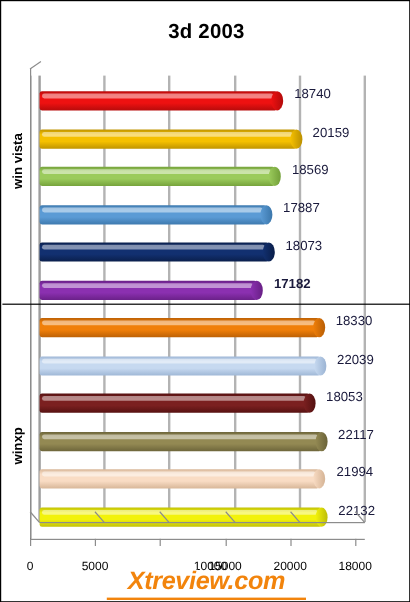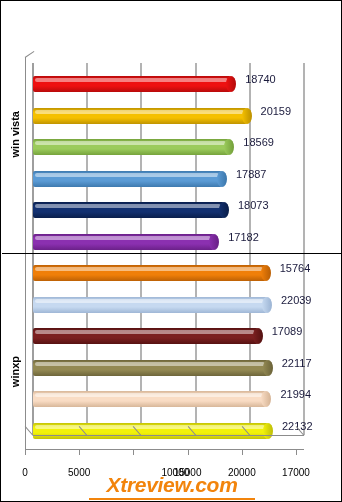--- a/index.html
+++ b/index.html
@@ -129,20 +129,21 @@
   }
   #watermark-rule{
     position:absolute;left:88px;top:497px;width:166px;height:2px;background:#F2840C;
   }
 </style>
 </head>
 <body>
 
 <div id="frame">
 
+  <div id="title">3d 2003</div>
 
   <div id="cat-axis"></div>
 
   <div id="cat-vista" class="cat-label">win vista</div>
   <div id="cat-xp" class="cat-label">winxp</div>
 
   <div id="plot">
     <div id="depth-top" class="depth-edge"></div>
     <div id="depth-left" class="depth-edge"></div>
     <div id="gridlines">
@@ -187,51 +188,51 @@
           <div class="bar-label" style="left: 202.895px;">17887</div>
         </div>
         <div class="bar-row" style="top: 132px; width: 271px;">
           <div class="bar" style="width: 195.911px;">
             <div class="body" style="background: linear-gradient(rgb(10, 31, 76) 0%, rgb(18, 48, 112) 26%, rgb(18, 48, 112) 62%, rgb(10, 31, 76) 100%);"></div>
             <div class="gloss"></div>
             <div class="cap" style="background: linear-gradient(to right, rgb(18, 48, 112) 0%, rgb(10, 31, 76) 90%);"></div>
           </div>
           <div class="bar-label" style="left: 204.911px;">18073</div>
         </div>
-        <div class="bar-row" style="top: 163.5px; width: 247px;">
+        <div class="bar-row" style="top: 163.5px; width: 247px; font-weight: bold;">
           <div class="bar" style="width: 186.253px;">
             <div class="body" style="background: linear-gradient(rgb(107, 33, 137) 0%, rgb(139, 48, 176) 26%, rgb(139, 48, 176) 62%, rgb(107, 33, 137) 100%);"></div>
             <div class="gloss"></div>
             <div class="cap" style="background: linear-gradient(to right, rgb(139, 48, 176) 0%, rgb(107, 33, 137) 90%);"></div>
           </div>
           <div class="bar-label" style="left: 195.253px;">17182</div>
         </div>
         <div class="bar-row" style="top: 195px; width: 271px;">
           <div class="bar" style="width: 237.7px;">
             <div class="body" style="background: linear-gradient(rgb(189, 97, 5) 0%, rgb(240, 127, 9) 26%, rgb(240, 127, 9) 62%, rgb(189, 97, 5) 100%);"></div>
             <div class="gloss"></div>
             <div class="cap" style="background: linear-gradient(to right, rgb(240, 127, 9) 0%, rgb(189, 97, 5) 90%);"></div>
           </div>
-          <div class="bar-label" style="left: 246.7px;">15764</div>
+          <div class="bar-label" style="left: 246.7px;">18330</div>
         </div>
         <div class="bar-row" style="top: 226.5px; width: 316px;">
           <div class="bar" style="width: 238.903px;">
             <div class="body" style="background: linear-gradient(rgb(159, 183, 214) 0%, rgb(198, 217, 240) 26%, rgb(198, 217, 240) 62%, rgb(159, 183, 214) 100%);"></div>
             <div class="gloss"></div>
             <div class="cap" style="background: linear-gradient(to right, rgb(198, 217, 240) 0%, rgb(159, 183, 214) 90%);"></div>
           </div>
           <div class="bar-label" style="left: 247.903px;">22039</div>
         </div>
         <div class="bar-row" style="top: 258px; width: 271px;">
           <div class="bar" style="width: 229.754px;">
             <div class="body" style="background: linear-gradient(rgb(87, 18, 18) 0%, rgb(123, 32, 32) 26%, rgb(123, 32, 32) 62%, rgb(87, 18, 18) 100%);"></div>
             <div class="gloss"></div>
             <div class="cap" style="background: linear-gradient(to right, rgb(123, 32, 32) 0%, rgb(87, 18, 18) 90%);"></div>
           </div>
-          <div class="bar-label" style="left: 238.754px;">17089</div>
+          <div class="bar-label" style="left: 238.754px;">18053</div>
         </div>
         <div class="bar-row" style="top: 289.5px; width: 257px; padding-left: 23px;">
           <div class="bar" style="width: 239.748px;">
             <div class="body" style="background: linear-gradient(rgb(110, 102, 59) 0%, rgb(147, 137, 83) 26%, rgb(147, 137, 83) 62%, rgb(110, 102, 59) 100%);"></div>
             <div class="gloss"></div>
             <div class="cap" style="background: linear-gradient(to right, rgb(147, 137, 83) 0%, rgb(110, 102, 59) 90%);"></div>
           </div>
           <div class="bar-label" style="left: 248.748px;">22117</div>
         </div>
         <div class="bar-row" style="top: 321px; width: 268px;">
@@ -270,19 +271,19 @@
   </div>
 
   <div id="separator"></div>
 
   <div id="xticks">
       <div class="xtick" style="left: 24px;">0</div>
       <div class="xtick" style="left: 78.2px;">5000</div>
       <div class="xtick" style="left: 132.4px; margin-left: 42px;">10000</div>
       <div class="xtick" style="left: 186.6px;">15000</div>
       <div class="xtick" style="left: 240.8px;">20000</div>
-      <div class="xtick" style="left: 295px;">17000</div>
+      <div class="xtick" style="left: 295px;">18000</div>
     </div>
 
   <div id="watermark">Xtreview.com</div>
   <div id="watermark-rule"></div>
 
 </div>
 
 </body></html>

